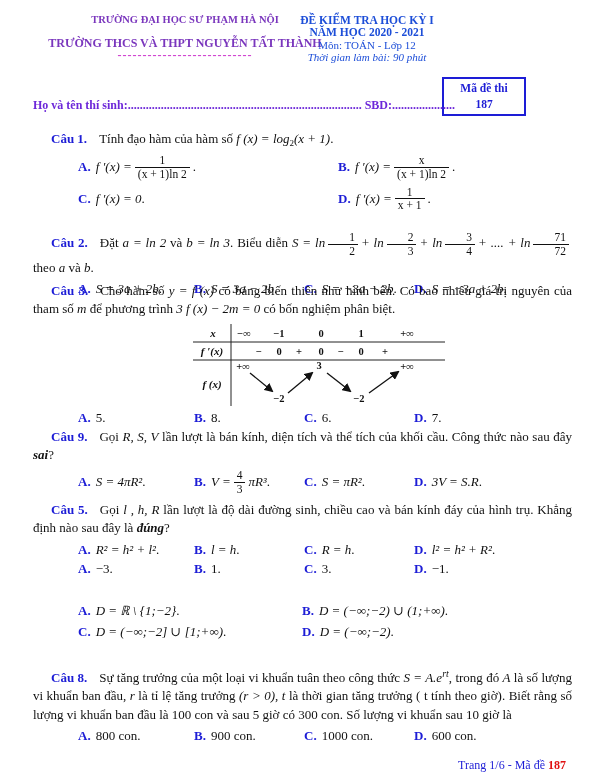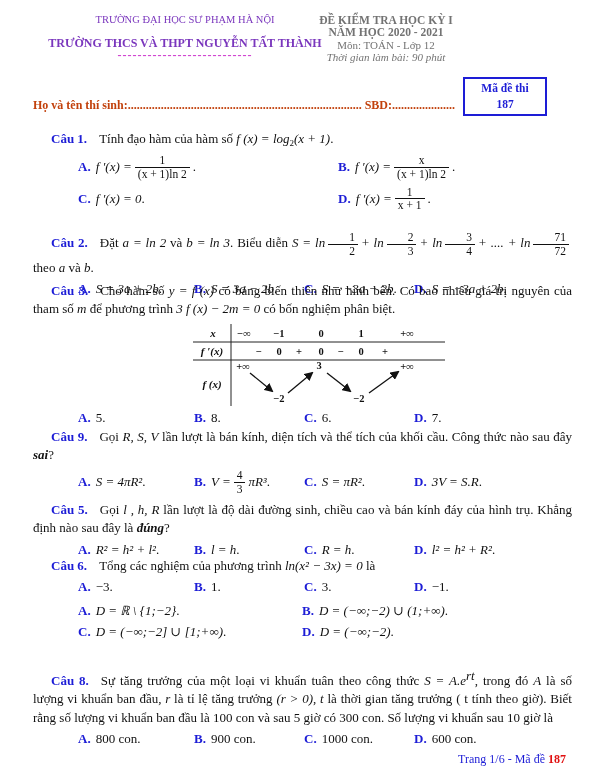--- a/index.html
+++ b/index.html
@@ -4,58 +4,58 @@
 <style>
   html,body { margin:0; padding:0; background:#fff; }
   .page {
     position:relative; width:602px; height:783px; background:#ffffff;
     font-family:"Liberation Serif","DejaVu Serif",serif; color:#111;
     overflow:hidden;
   }
   
   header { position:absolute; top:10px; left:0; right:0; height:118px; }
   .school { position:absolute; left:40px; top:4px; width:290px; text-align:center; color:#7a36bd; }
-  .s1 { font-size:10.5px; font-weight:normal; }
+  .s1 { font-size:10.5px; font-weight:bold; }
   .s2 { font-size:12px; font-weight:bold; margin-top:11px; }
   .s3 { color:#cf3fcf; font-weight:bold; line-height:0.8; font-size:12px; letter-spacing:1px; }
-  .exam { position:absolute; left:308px; top:4px; width:156px; text-align:center; color:#737373; }
+  .exam { position:absolute; left:289px; top:4px; width:156px; text-align:center; color:#1d4ed8; }
   .e1,.e2 { font-size:11.5px; font-weight:bold; }
   .e3 { font-size:11px; margin-top:1px;font-family:Liberation Serif, serif; }
   .e4 { font-size:11px; font-style:italic; }
-  .codebox { position:absolute; left:463px; top:67px; width:80px; border:2px solid #1d1dd6;
+  .codebox { position:absolute; left:442px; top:67px; width:80px; border:2px solid #1d1dd6;
     text-align:center; color:#1d1dd6; font-weight:bold; font-size:11.5px; padding:2px 0; line-height:1.35; }
-  .nameline { position:absolute; left:33px; top:88px; width:426px; color:#c2410c; font-weight:bold;
+  .nameline { position:absolute; left:33px; top:88px; width:426px; color:#6d28d9; font-weight:bold;
     font-size:12px; white-space:nowrap; overflow:hidden; }
   
   .q { position:absolute; left:33px; right:30px; font-size:13px; line-height:1.42; }
   .stmt { margin:0; text-align:justify; text-indent:18px; }
   .qlabel { color:#1d1dd6; font-weight:bold; margin-right:12px; }
   .t { font-style:normal; }
   .m { font-style:italic; }
   .b { font-weight:bold;font-style:italic; }
   .sb { font-size:9px; vertical-align:-3px; }
-  .sp { font-size:13px; vertical-align:5px; font-style:italic; }
+  .sp { font-size:10px; vertical-align:5px; font-style:italic; }
   .fr { display:inline-block; text-align:center; vertical-align:middle; margin:1px 3px; line-height:1.12; font-size:11.5px; }
   .fn { display:block; border-bottom:1px solid #111; padding:0 3px; }
   .fd { display:block; padding:0 3px; }
   .optrow { display:grid; padding-left:45px; margin-top:3px; }
   .c4  { grid-template-columns:116px 110px 110px auto; }
   .c2a { grid-template-columns:260px auto; }
   .c2b { grid-template-columns:224px auto; }
   .opt { display:flex; align-items:center; white-space:nowrap; }
   .ok { color:#1d1dd6; font-weight:bold; margin-right:5px; }
   .ob { display:inline-flex; align-items:center; }
   
   .bbt { display:block; margin:5px 0 2px 160px; }
   .tl { stroke:#222; stroke-width:1; }
   .ar { stroke:#111; stroke-width:1.3; marker-end:url(#ah); }
   .ti { font:bold italic 11px "Liberation Serif",serif; text-anchor:middle; fill:#111; }
   .tv { font:bold 10.5px "Liberation Serif",serif; text-anchor:middle; fill:#111; }
   
-  .pagefoot { position:absolute; right:36px; bottom:16px; font-size:12px; color:#1d1dd6; }
+  .pagefoot { position:absolute; right:36px; bottom:10px; font-size:12px; color:#1d1dd6; }
   .code { color:#e01010; font-weight:bold; }
 </style>
 </head>
 <body>
 
 <div class="page">
 
   <header>
     <div class="school">
       <div class="s1">TRƯỜNG ĐẠI HỌC SƯ PHẠM HÀ NỘI</div>
@@ -294,21 +294,20 @@
           <span class="ok">D.</span>
           <span class="ob">
             <span class="m">l² = h² + R²</span>
             <span class="t">.</span>
           </span>
         </span>
       </div>
   </section>
 
   <section class="q" style="top:557px">
-    <p class="stmt"><span class="qlabel">Câu 6.</span><span><span class="t">Tổng các nghiệm của phương trình </span><span class="m">ln(x² − 3x) = 0</span><span class="t"> là</span></span></p>
     <div class="optrow c4">
         <span class="opt">
           <span class="ok">A.</span>
           <span class="ob">
             <span class="t">−3.</span>
           </span>
         </span>
         <span class="opt">
           <span class="ok">B.</span>
           <span class="ob">

